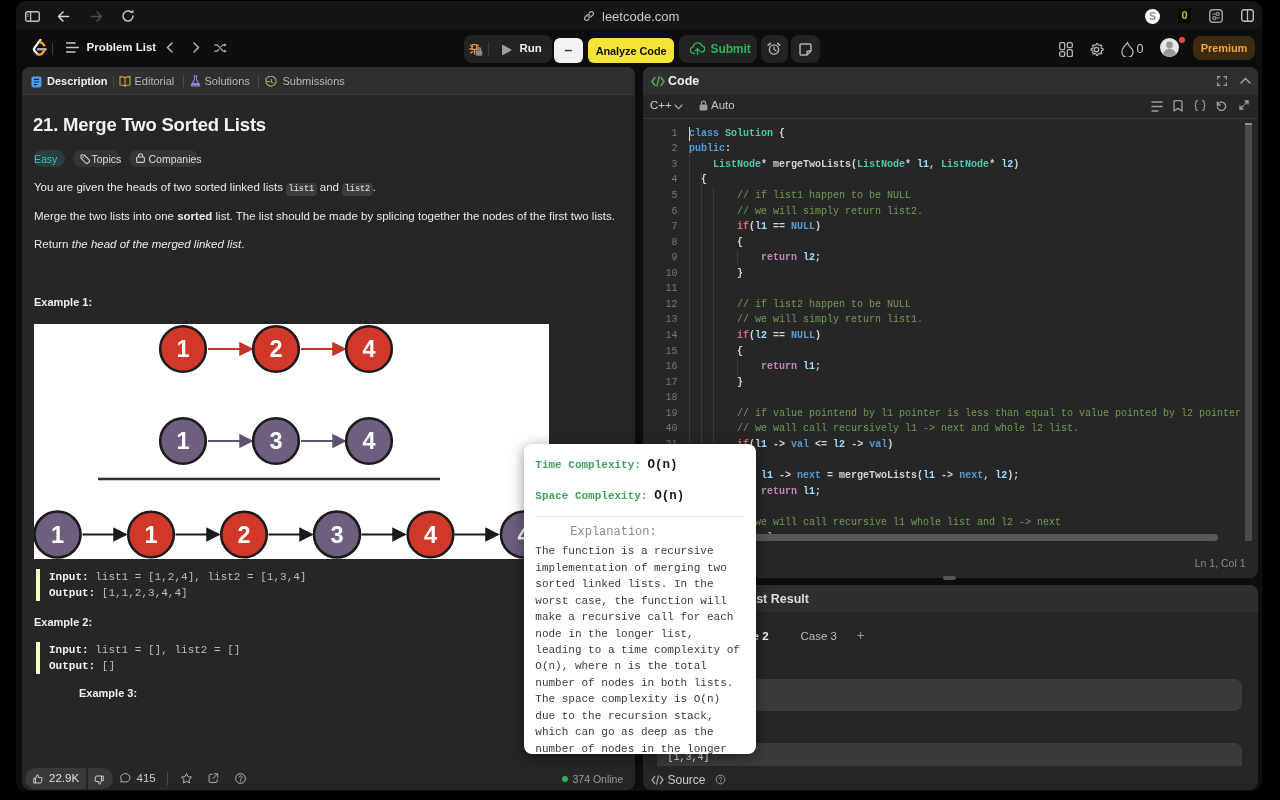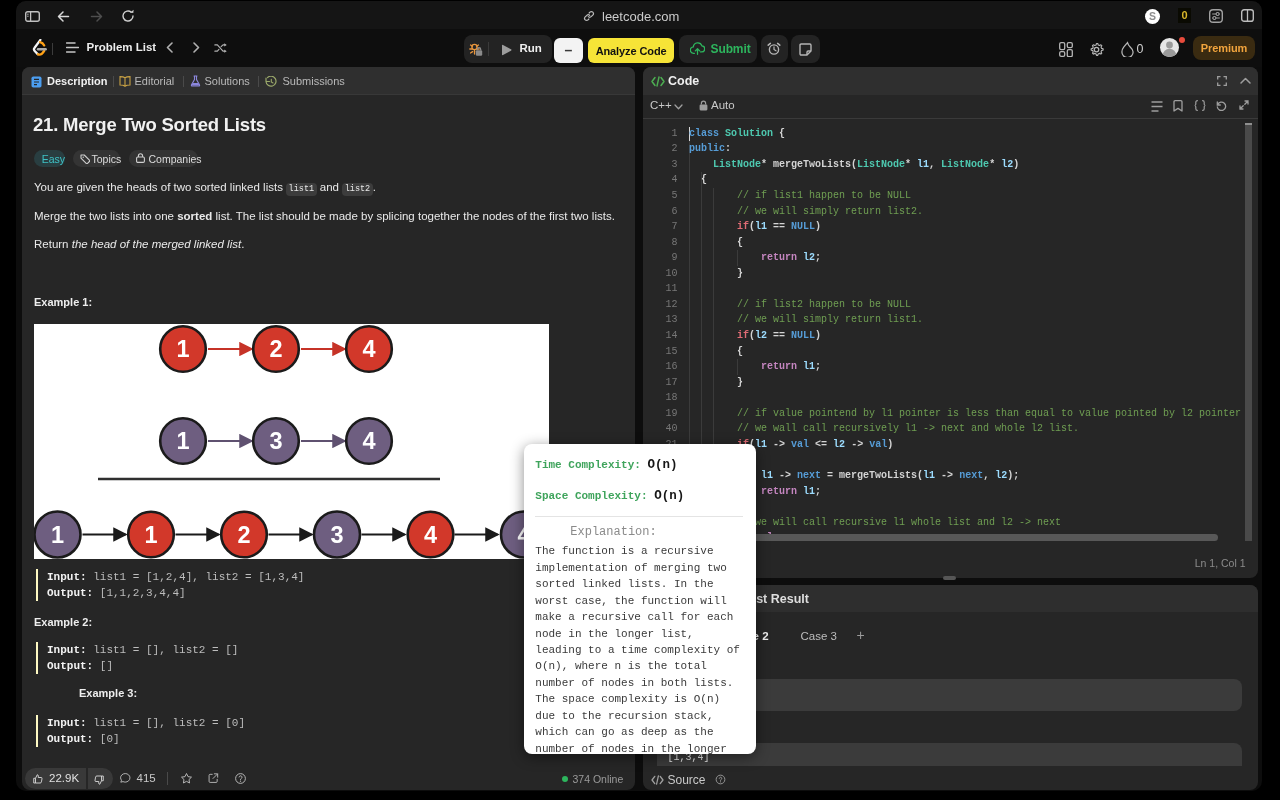--- a/index.html
+++ b/index.html
@@ -18,21 +18,21 @@
   #lpanel { position:absolute; left:5.5px; top:66px; width:613px; height:723px; background:#262626; border-radius:8px; overflow:hidden; }
   #cpanel { position:absolute; left:626.5px; top:65.5px; width:615.5px; height:511px; background:#262626; border-radius:8px; overflow:hidden; }
   #tpanel { position:absolute; left:626.5px; top:584px; width:615.5px; height:205px; background:#262626; border-radius:8px; overflow:hidden; }
 
   .ln { position:absolute; left:9px; width:26px; text-align:right; font-family:"Liberation Mono",monospace; font-size:10px; color:#777; line-height:15.56px; }
   .cl { position:absolute; left:46.5px; font-family:"Liberation Mono",monospace; font-size:10px; font-weight:600; color:#d4d4d4; line-height:15.56px; white-space:pre; }
   .k { color:#569CD6; } .t { color:#4EC9B0; } .c { color:#6F9E52; font-weight:500;margin-top:32px;}
   .r { color:#E06C75; } .m { color:#C586C0; } .b { color:#9CDCFE; } .v { color:#569CD6; }
 
   .chip { display:inline-block; font-family:"Liberation Mono",monospace; font-size:8.5px; background:#3c3c3c; color:#e8e8e8; border-radius:4px; padding:0 2.5px; line-height:13px; }
-  .ex { position:absolute; left:14.5px; border-left:2px solid #fef9c3; padding-left:9px; font-family:"Liberation Mono",monospace; font-size:11px; line-height:16px; color:#bdbdbd; white-space:pre; }
+  .ex { position:absolute; left:14.5px; border-left:4px solid #fef9c3; padding-left:9px; font-family:"Liberation Mono",monospace; font-size:11px; line-height:16px; color:#bdbdbd; white-space:pre; }
   .ex b { color:#f2f2f2; font-weight:700; }
 </style>
 </head>
 <body>
 <div id="win">
   <div id="chrome">
     <svg class="abs" style="left:8.7px;top:9.5px" width="15" height="11" viewBox="0 0 15 11">
         <rect x="0.7" y="0.7" width="13.6" height="9.6" rx="2" fill="none" stroke="#c0c0c0" stroke-width="1.4"></rect>
         <line x1="5.6" y1="1" x2="5.6" y2="10" stroke="#c0c0c0" stroke-width="1.3"></line>
         <line x1="2.2" y1="3.2" x2="3.6" y2="3.2" stroke="#c0c0c0" stroke-width="1"></line>
@@ -175,21 +175,21 @@
     <div class="abs" style="left:236px;top:9px;width:1px;height:11px;background:#4a4a4a;"></div>
     <svg class="abs" style="left:243.5px;top:8.5px" width="12" height="11" viewBox="0 0 12 11">
         <path d="M2.5 1.6 A5 5 0 1 1 1 5.5 M1 2 v3.5 h3.5" fill="none" stroke="#9aa86a" stroke-width="1.2" stroke-linecap="round" stroke-linejoin="round"></path>
         <path d="M6.3 3.4 V6 L8 7" fill="none" stroke="#9aa86a" stroke-width="1.1" stroke-linecap="round"></path>
       </svg>
     <div class="abs" style="left:261px;top:8px;font-size:11px;color:#b9b9b9;">Submissions</div>
 
     <div class="abs" style="left:11.5px;top:47px;font-size:18.5px;font-weight:700;color:#f1f1f1;letter-spacing:-0.2px;">21. Merge Two Sorted Lists</div>
 
     <div class="abs" style="left:12.5px;top:82.5px;width:31px;height:17px;border-radius:9px;background:#293e41;"></div>
-    <div class="abs" style="left:12.5px;top:85.5px;width:31px;text-align:right;font-size:10.5px;color:#3fc1c5;">Easy</div>
+    <div class="abs" style="left:12.5px;top:85.5px;width:31px;text-align:left;font-size:10.5px;color:#3fc1c5;">Easy</div>
     <div class="abs" style="left:51px;top:82.5px;width:47.5px;height:17px;border-radius:9px;background:#343434;"></div>
     <svg class="abs" style="left:58px;top:86.5px" width="10" height="10" viewBox="0 0 10 10">
         <path d="M1 1 h3.2 L9.4 6.2 a0.9 0.9 0 0 1 0 1.3 L7.5 9.4 a0.9 0.9 0 0 1 -1.3 0 L1 4.2 Z" fill="none" stroke="#cfcfcf" stroke-width="1.1" stroke-linejoin="round"></path>
         <circle cx="3.2" cy="3.2" r="0.7" fill="#cfcfcf"></circle>
       </svg>
     <div class="abs" style="left:70px;top:85.5px;font-size:10.5px;color:#dcdcdc;">Topics</div>
     <div class="abs" style="left:107.5px;top:82.5px;width:68.5px;height:17px;border-radius:9px;background:#343434;"></div>
     <svg class="abs" style="left:114.5px;top:86px" width="9" height="10" viewBox="0 0 9 10">
         <rect x="0.6" y="4" width="7.8" height="5.4" rx="1.2" fill="none" stroke="#cfcfcf" stroke-width="1.1"></rect>
         <path d="M2.4 4 V2.9 a2.1 2.1 0 0 1 4.2 0 V4" fill="none" stroke="#cfcfcf" stroke-width="1.1"></path>
@@ -252,22 +252,20 @@
           <text x="490" y="218.5" fill="#fff">4</text>
       </g>
     </svg>
 
     <div class="ex" style="top:502px;"><b>Input:</b> list1 = [1,2,4], list2 = [1,3,4]
 <b>Output:</b> [1,1,2,3,4,4]</div>
     <div class="abs" style="left:12.5px;top:548.5px;font-size:11px;font-weight:700;color:#eeeeee;">Example 2:</div>
     <div class="ex" style="top:575px;"><b>Input:</b> list1 = [], list2 = []
 <b>Output:</b> []</div>
     <div class="abs" style="left:12.5px;top:620px;font-size:11px;font-weight:700;color:#eeeeee;padding-left:45px;">Example 3:</div>
-    <div class="ex" style="top:647.5px;"><b>Input:</b> list1 = [], list2 = [0]
-<b>Output:</b> [0]</div>
 
     <div class="abs" style="left:3.5px;top:701px;width:61px;height:21px;background:#393939;border-radius:10.5px 0 0 10.5px;"></div>
     <div class="abs" style="left:66px;top:701px;width:25.5px;height:21px;background:#393939;border-radius:0 10.5px 10.5px 0;"></div>
     <svg class="abs" style="left:10px;top:705.5px" width="12" height="12" viewBox="0 0 24 24">
         <path d="M7 10.5 L10.5 3.5 a2 2 0 0 1 2 2 V9 h5.5 a2 2 0 0 1 2 2.4 l-1.2 6.4 a2.5 2.5 0 0 1 -2.5 2.2 H7 M7 10.5 H3.5 V20 H7 Z" fill="none" stroke="#dadada" stroke-width="1.8" stroke-linejoin="round"></path>
       </svg>
     <div class="abs" style="left:27.5px;top:705px;font-size:11.5px;color:#e0e0e0;">22.9K</div>
     <svg class="abs" style="left:71px;top:706.5px" width="12" height="12" viewBox="0 0 24 24">
         <path d="M17 13.5 L13.5 20.5 a2 2 0 0 1 -2 -2 V15 H6 a2 2 0 0 1 -2 -2.4 l1.2 -6.4 A2.5 2.5 0 0 1 7.7 4 H17 M17 13.5 H20.5 V4 H17 Z" fill="none" stroke="#dadada" stroke-width="1.8" stroke-linejoin="round"></path>
       </svg>

